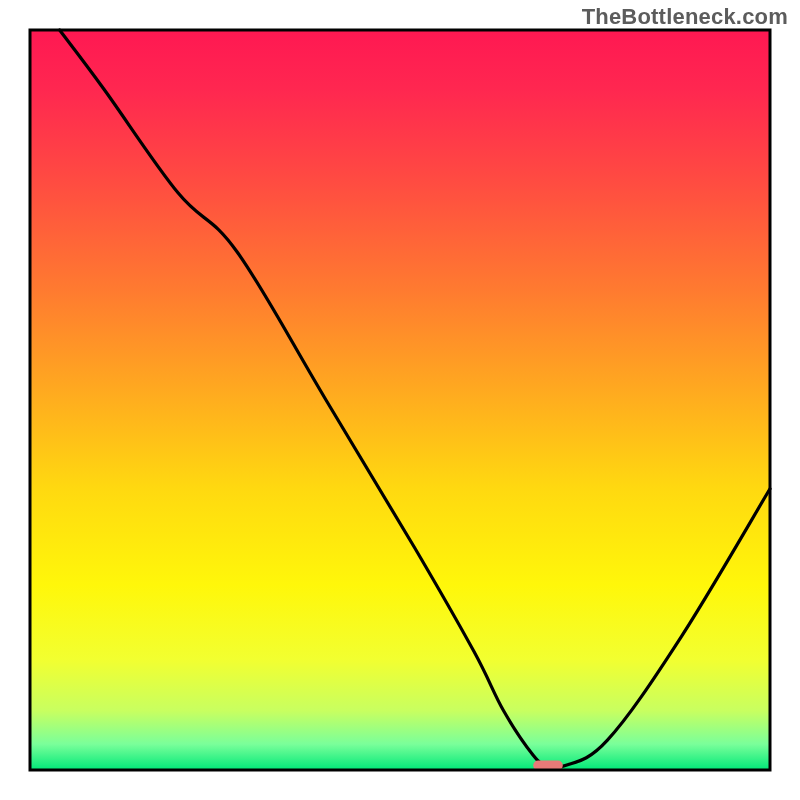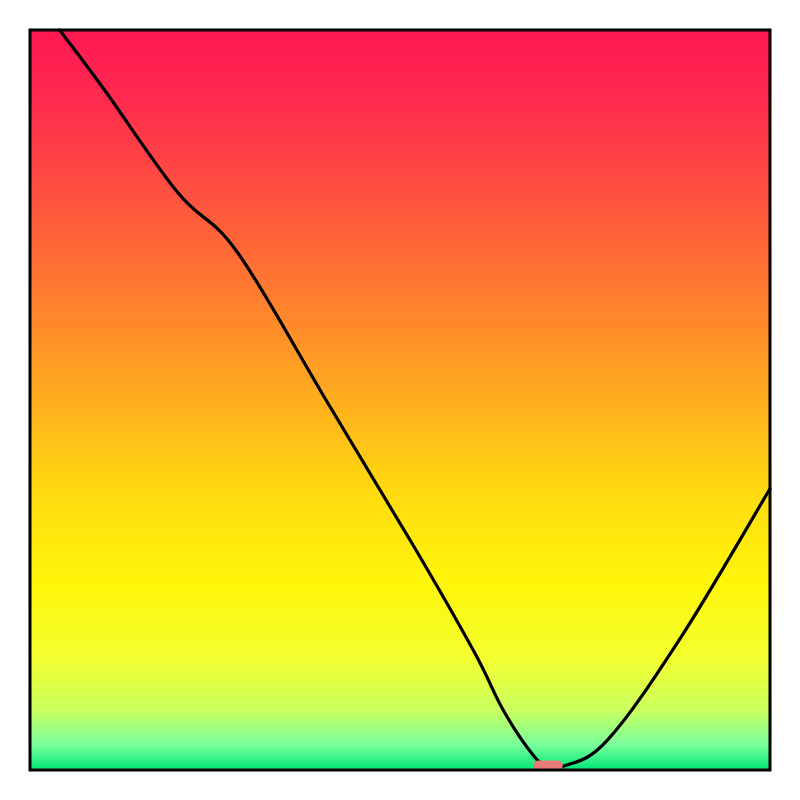--- a/index.html
+++ b/index.html
@@ -25,20 +25,21 @@
     letter-spacing: 0.2px;
   }
   svg {
     display: block;
   }
 </style>
 </head>
 <body>
 
 <div class="container">
+  <div class="attribution">TheBottleneck.com</div>
   <svg id="chart-svg" width="800" height="800" viewBox="0 0 800 800">
     <defs>
       <linearGradient id="bg-grad" x1="0" y1="0" x2="0" y2="1">
           <stop offset="0.00%" stop-color="#ff1852"></stop>
           <stop offset="8.00%" stop-color="#ff2750"></stop>
           <stop offset="20.00%" stop-color="#ff4a42"></stop>
           <stop offset="35.00%" stop-color="#ff7a30"></stop>
           <stop offset="50.00%" stop-color="#ffae1e"></stop>
           <stop offset="62.00%" stop-color="#ffd910"></stop>
           <stop offset="75.00%" stop-color="#fff70a"></stop>

